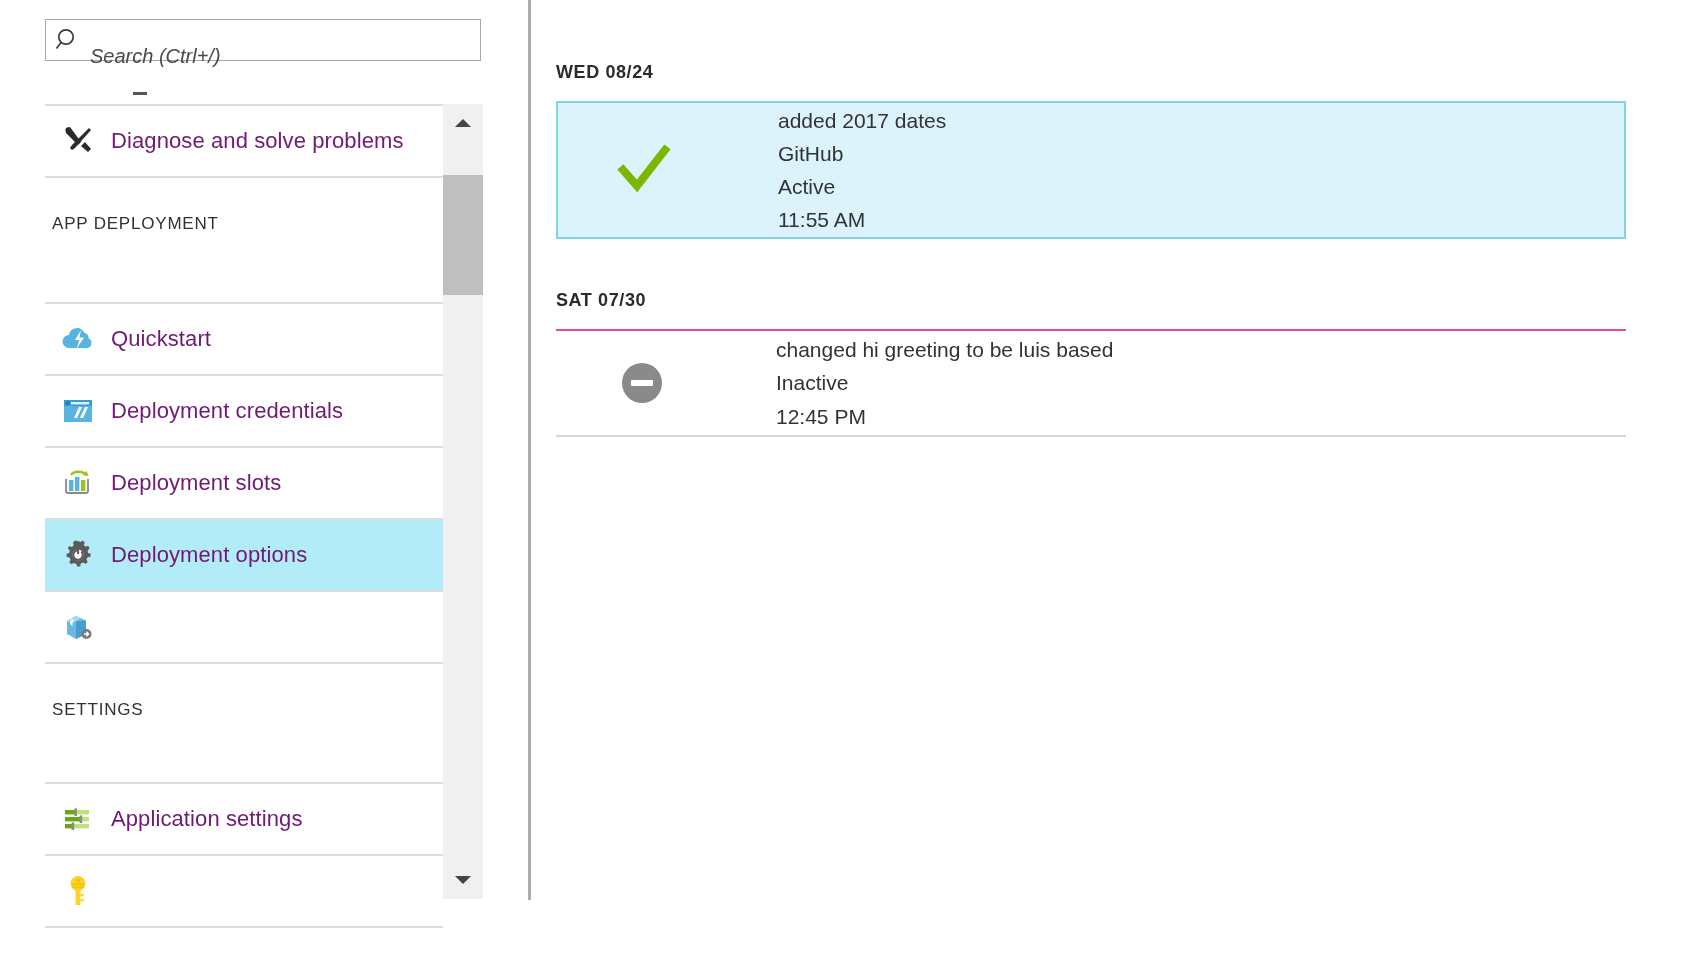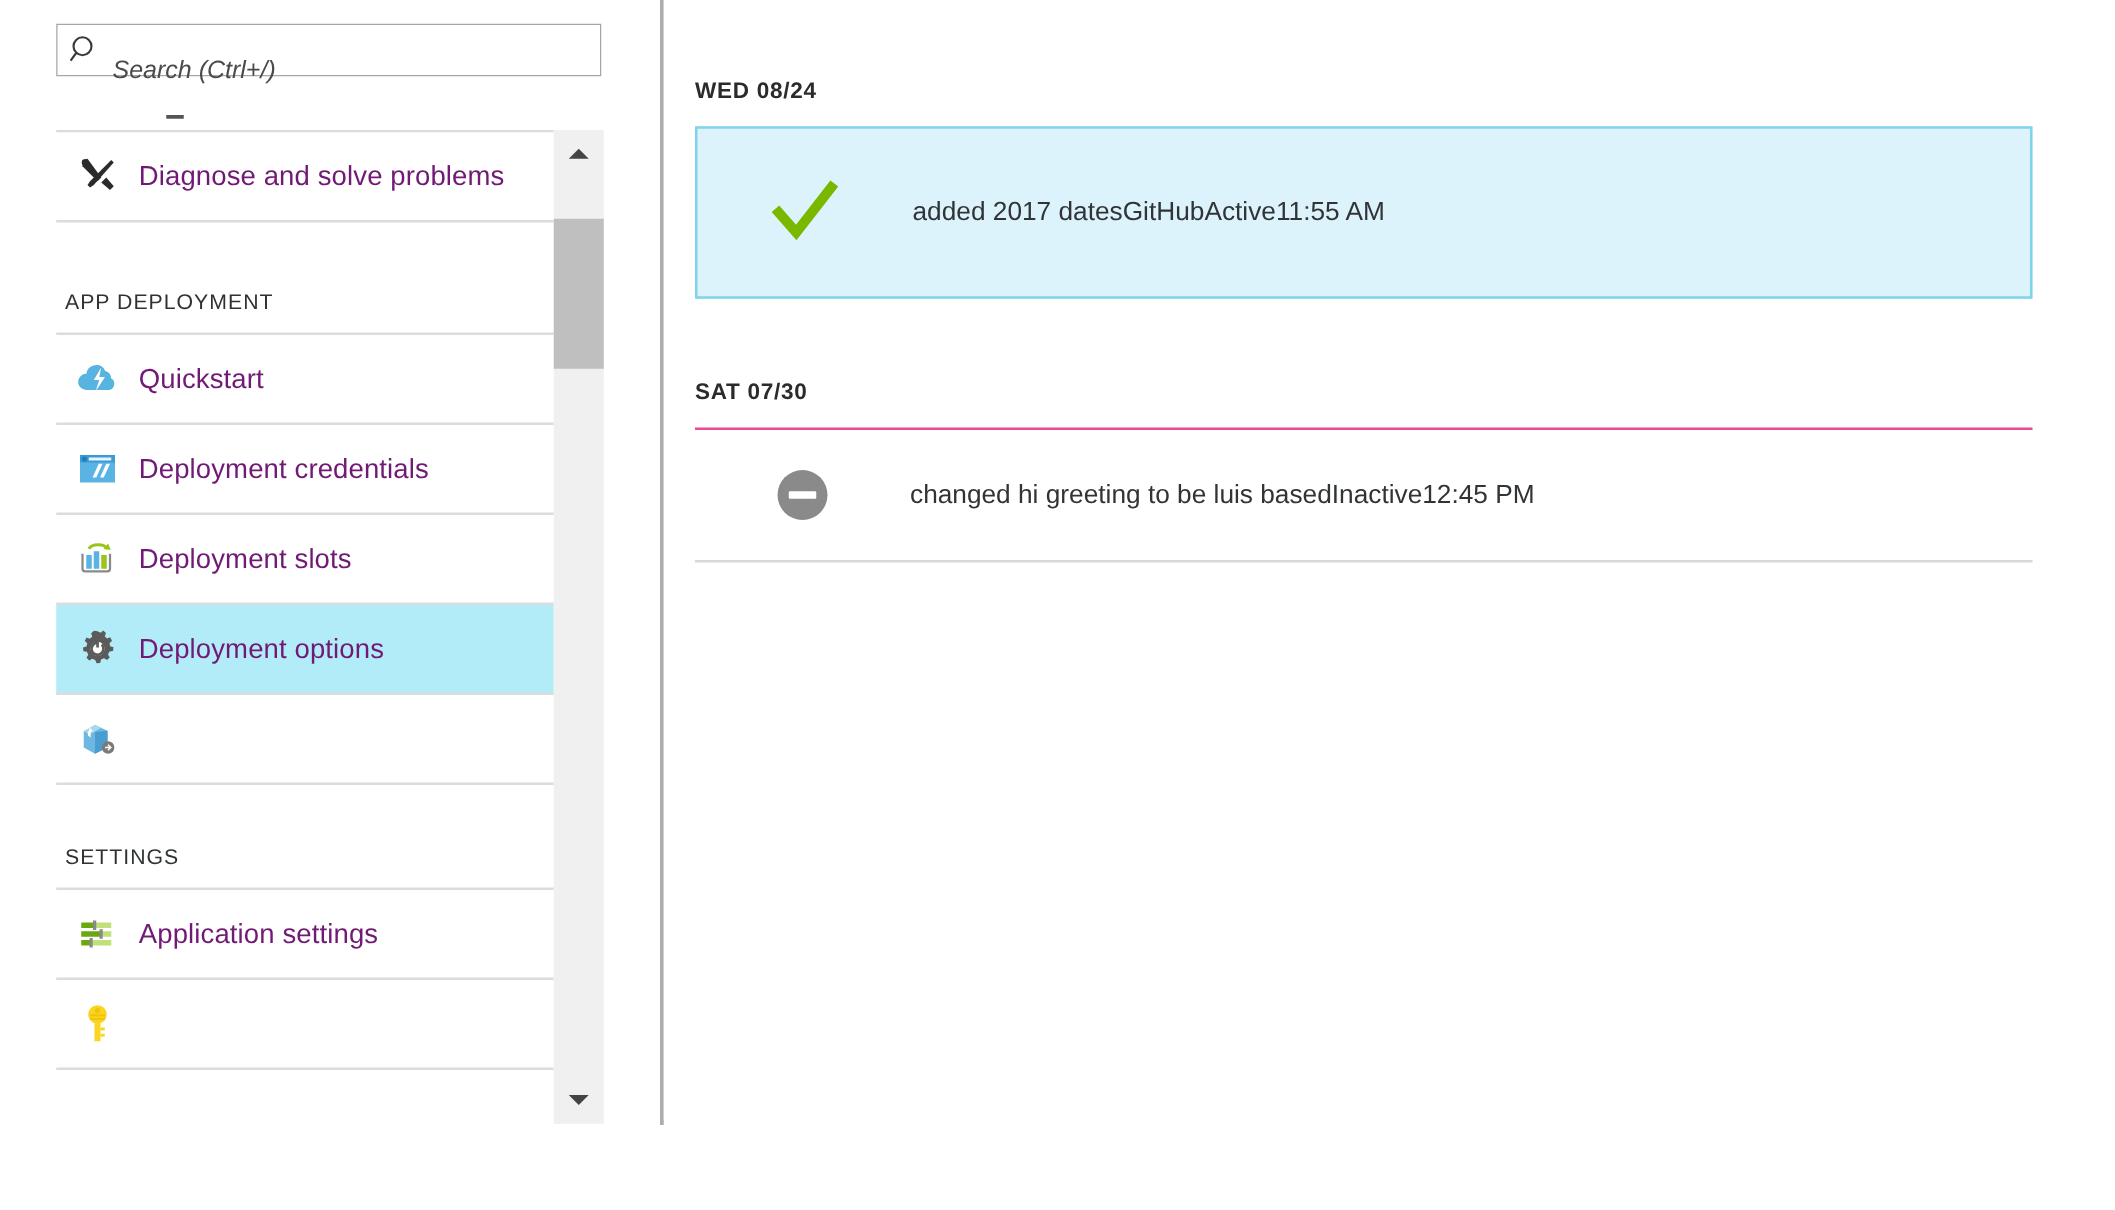--- a/index.html
+++ b/index.html
@@ -94,23 +94,23 @@
   .menu-label {
     font-size: 22px;
     color: #701a75;
     letter-spacing: .1px;
     white-space: nowrap;
   }
 
   .menu-section {
     height: 84px;
     display: flex;
-    align-items: flex-end;
     padding-bottom: 14px;
     border-bottom: 2px solid #dcdcdc;
+    margin-top: 36px;
   }
   .menu-section span {
     font-size: 17px;
     letter-spacing: .8px;
     color: #2f3234;
     padding-left: 7px;
   }
   .menu-section.first { height: 90px; }
 
   
@@ -182,21 +182,21 @@
     background: #ddf3fb;
     border: 2px solid #7fd4ea;
   }
   .deploy-status-icon {
     width: 172px;
     flex: 0 0 172px;
     display: flex;
     align-items: center;
     justify-content: center;
   }
-  .deploy-info { display: flex; flex-direction: row; }
+  .deploy-info { display: flex; flex-direction: column; margin-left: 48px; }
   .deploy-info > div {
     font-size: 21px;
     color: #313437;
     line-height: 1.58;
     white-space: nowrap;
   }
 </style>
 </head>
 <body>
 
@@ -377,21 +377,21 @@
         </span>
         <span class="deploy-info">
           <div>added 2017 dates</div>
           <div>GitHub</div>
           <div>Active</div>
           <div>11:55 AM</div>
         </span>
       </div>
     </div>
 
-    <div class="day-group" style="top:303px">
+    <div class="day-group" style="top:290px">
       <div class="day-label">SAT 07/30</div>
 
       <div class="deploy-card" style="height:108px">
         <span class="deploy-status-icon">
           <svg width="48" height="48" viewBox="0 0 48 48">
             <circle cx="24" cy="24" r="20" fill="#8a8a8a"></circle>
             <rect x="13" y="21" width="22" height="6" rx="1" fill="#ffffff"></rect>
           </svg>
         </span>
         <span class="deploy-info">

